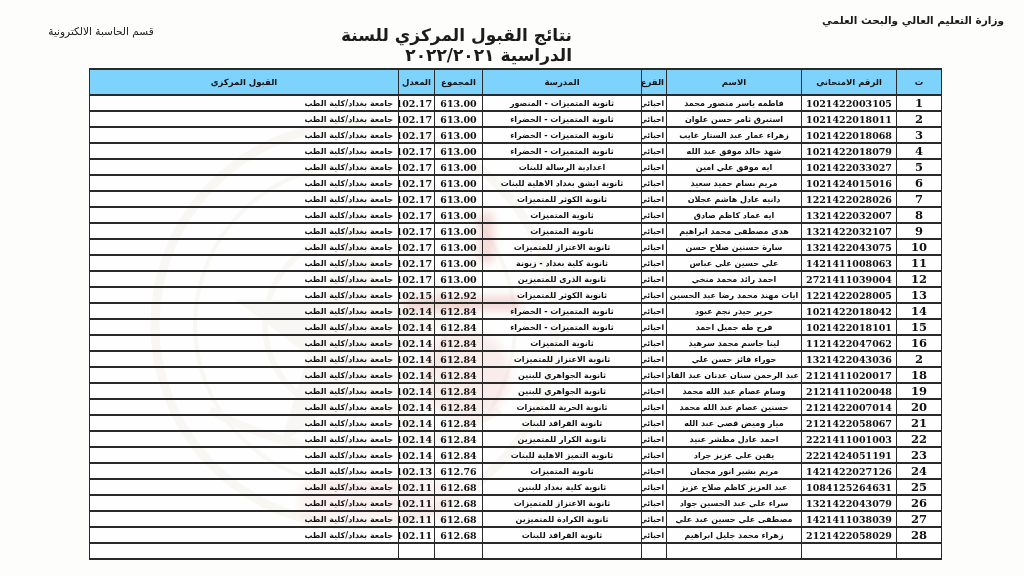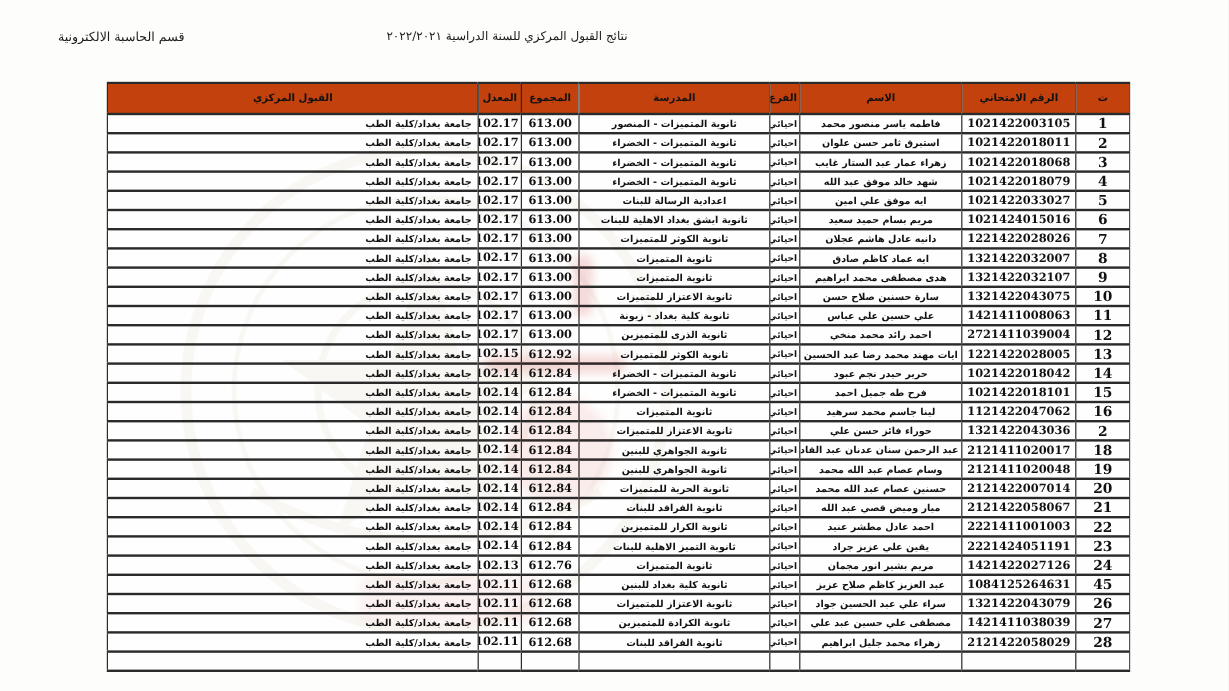--- a/index.html
+++ b/index.html
@@ -4,38 +4,38 @@
 <style>
   html,body{margin:0;padding:0;background:#e9e9e9;}
   .page{
     position:relative;width:1024px;height:576px;margin:0 auto;
     background:#fdfdfc;overflow:hidden;direction:rtl;
     font-family:"DejaVu Sans",sans-serif;color:#111;
   }
   
   .hdr-right{position:absolute;top:12px;right:20px;text-align:right;
     font-weight:bold;font-size:10.5px;line-height:1.55;color:#1b1b1b;}
-  .hdr-center{position:absolute;top:25px;left:322px;width:250px;text-align:left;
-    font-weight:normal;font-size:10px;color:#1b1b1b;}
+  .hdr-center{position:absolute;top:25px;left:322px;width:250px;text-align:right;
+    font-weight:bold;font-size:17px;color:#1b1b1b;}
   .hdr-left{position:absolute;top:25px;left:16px;width:170px;text-align:center;
     font-weight:normal;font-size:10.5px;color:#1b1b1b;}
   
   .wm{position:absolute;pointer-events:none;}
   .wm-seal{left:140px;top:110px;opacity:.12;}
   .wm-red{background:rgba(195,40,35,.38);filter:blur(4px);border-radius:8px;}
   .wm-red.r1{left:478px;top:212px;width:16px;height:52px;}
   .wm-red.r2{left:404px;top:296px;width:118px;height:15px;}
   .wm-red.r3{left:420px;top:330px;width:90px;height:90px;border-radius:50%;opacity:.5;}
   .wm-red.r4{left:300px;top:480px;width:150px;height:40px;opacity:.35;}
   
   .tbl-wrap{position:absolute;left:88px;top:68px;width:854px;height:508px;overflow:hidden;}
   table{border-collapse:collapse;table-layout:fixed;width:852px;background:transparent;}
   th,td{border:1px solid #2a2a2a;border-top-width:2px;border-bottom-width:2px;
     padding:0 2px;overflow:hidden;white-space:nowrap;text-align:center;vertical-align:middle;}
-  thead th{background:#c2410c;height:24px;font-weight:bold;font-size:8.5px;color:#111;}
+  thead th{background:#7dd3fc;height:24px;font-weight:bold;font-size:8.5px;color:#111;}
   tbody td{height:13.5px;background:rgba(255,255,255,.55);}
   .ar{font-family:"DejaVu Sans",sans-serif;font-weight:bold;font-size:8.5px;}
   .num{font-family:"DejaVu Serif","Liberation Serif",serif;font-weight:bold;font-size:9.5px;}
   .c-serial{font-family:"DejaVu Serif","Liberation Serif",serif;font-weight:bold;font-size:11.5px;}
   .c-branch{font-size:7.5px;}
   .c-school{font-size:8px;}
   .c-name{font-size:8px;text-align:center;}
   .c-admission{text-align:right;padding-right:5px;font-size:8px;margin-top:37px;}
 </style>
 </head>
@@ -49,20 +49,21 @@
     <circle cx="215" cy="215" r="90" fill="none" stroke="#a8803f" stroke-width="6"></circle>
     <path d="M215 95 L245 190 L335 190 L262 245 L290 335 L215 280 L140 335 L168 245 L95 190 L185 190 Z" fill="#a8803f"></path>
     <path d="M70 300 Q215 380 360 300" fill="none" stroke="#a8803f" stroke-width="8"></path>
   </svg>
   <div class="wm wm-red r1"></div>
   <div class="wm wm-red r2"></div>
   <div class="wm wm-red r3"></div>
   <div class="wm wm-red r4"></div>
 
   <div class="hdr-right">
+    <div>وزارة التعليم العالي والبحث العلمي</div>
   </div>
   <div class="hdr-center">نتائج القبول المركزي للسنة الدراسية ٢٠٢٢/٢٠٢١</div>
   <div class="hdr-left">قسم الحاسبة الالكترونية</div>
 
   <div class="tbl-wrap">
     <table>
       <colgroup>
         <col style="width:45px">
           <col style="width:95px">
           <col style="width:135px">
@@ -343,21 +344,21 @@
       <td class="num c-exam">1421422027126</td>
       <td class="ar c-name">مريم بشير انور مجمان</td>
       <td class="ar c-branch">احيائي</td>
       <td class="ar c-school">ثانوية المتميزات</td>
       <td class="num c-total">612.76</td>
       <td class="num c-average">102.13</td>
       <td class="ar c-admission">جامعة بغداد/كلية الطب</td>
     </tr>
 
     <tr>
-      <td class="c-serial">45</td>
+      <td class="c-serial">25</td>
       <td class="num c-exam">1084125264631</td>
       <td class="ar c-name">عبد العزيز كاظم صلاح عزيز</td>
       <td class="ar c-branch">احيائي</td>
       <td class="ar c-school">ثانوية كلية بغداد للبنين</td>
       <td class="num c-total">612.68</td>
       <td class="num c-average">102.11</td>
       <td class="ar c-admission">جامعة بغداد/كلية الطب</td>
     </tr>
 
     <tr>

